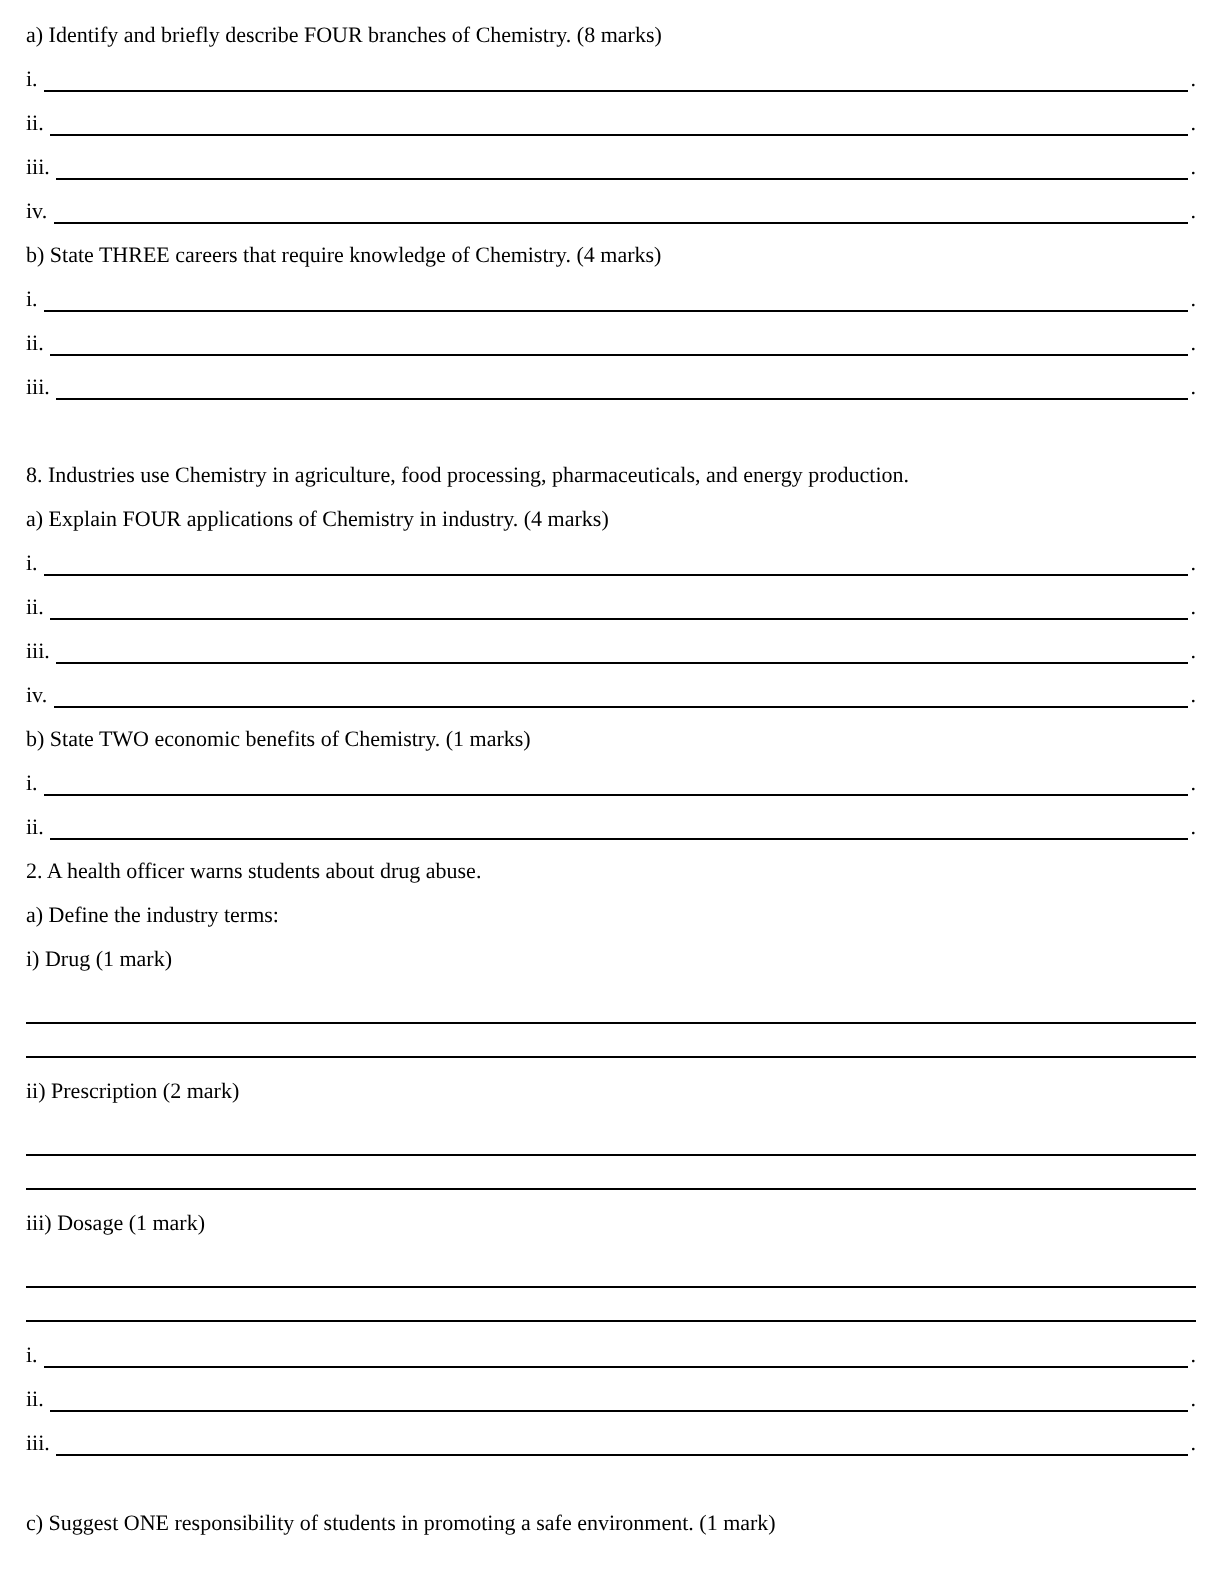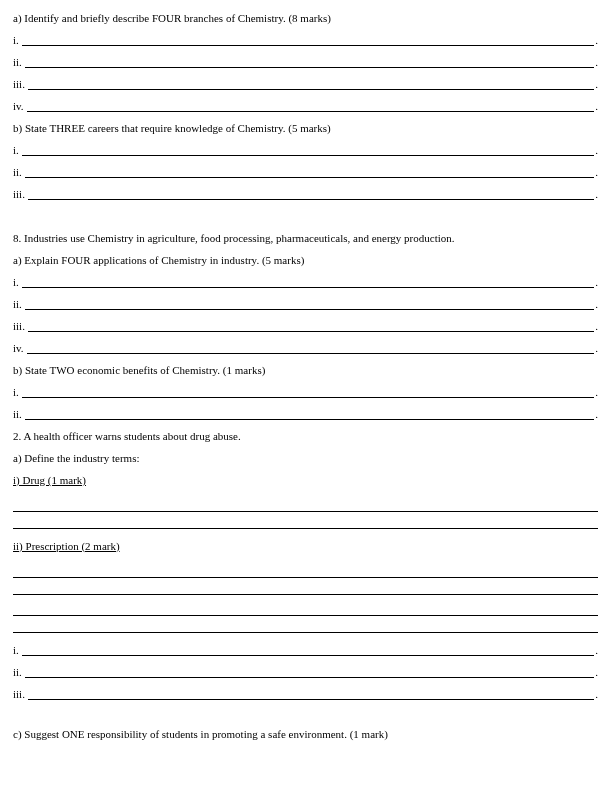--- a/index.html
+++ b/index.html
@@ -42,21 +42,21 @@
     height: 0;
     border-bottom: 1px solid #000000;
     margin-bottom: 5px;
   }
   .full-rule {
     height: 0;
     border-bottom: 1px solid #000000;
   }
   .gap-lg { margin-top: 20px; }
   .gap-sm { margin-top: 16px; }
-  .write-block { margin-bottom: 6px; text-decoration: underline; }
+  .write-block { margin-bottom: 6px; }
   .spacer-22 { height: 22px; }
   .spacer-18 { height: 18px; }
 </style>
 </head>
 <body>
 
 <div class="page">
 
   <div class="para">a) Identify and briefly describe FOUR branches of Chemistry. (8 marks)</div>
 
@@ -74,42 +74,42 @@
     <span class="item-label">iii.</span>
     <span class="rule"></span>
     <span class="terminator">.</span>
   </div>
   <div class="answer-line">
     <span class="item-label">iv.</span>
     <span class="rule"></span>
     <span class="terminator">.</span>
   </div>
 
-  <div class="para">b) State THREE careers that require knowledge of Chemistry. (5 marks)</div>
+  <div class="para">b) State THREE careers that require knowledge of Chemistry. (4 marks)</div>
 
   <div class="answer-line">
     <span class="item-label">i.</span>
     <span class="rule"></span>
     <span class="terminator">.</span>
   </div>
   <div class="answer-line">
     <span class="item-label">ii.</span>
     <span class="rule"></span>
     <span class="terminator">.</span>
   </div>
   <div class="answer-line">
     <span class="item-label">iii.</span>
     <span class="rule"></span>
     <span class="terminator">.</span>
   </div>
 
   <div class="spacer-22"></div>
 
   <div class="para">8. Industries use Chemistry in agriculture, food processing, pharmaceuticals, and energy production.</div>
-  <div class="para">a) Explain FOUR applications of Chemistry in industry. (5 marks)</div>
+  <div class="para">a) Explain FOUR applications of Chemistry in industry. (4 marks)</div>
 
   <div class="answer-line">
     <span class="item-label">i.</span>
     <span class="rule"></span>
     <span class="terminator">.</span>
   </div>
   <div class="answer-line">
     <span class="item-label">ii.</span>
     <span class="rule"></span>
     <span class="terminator">.</span>
@@ -147,20 +147,21 @@
     <div class="full-rule gap-sm"></div>
   </div>
 
   <div class="write-block">
     <div class="para">ii) Prescription (2 mark)</div>
     <div class="full-rule gap-lg"></div>
     <div class="full-rule gap-sm"></div>
   </div>
 
   <div class="write-block">
+    <div class="para">iii) Dosage (1 mark)</div>
     <div class="full-rule gap-lg"></div>
     <div class="full-rule gap-sm"></div>
   </div>
 
 
   <div class="answer-line">
     <span class="item-label">i.</span>
     <span class="rule"></span>
     <span class="terminator">.</span>
   </div>

